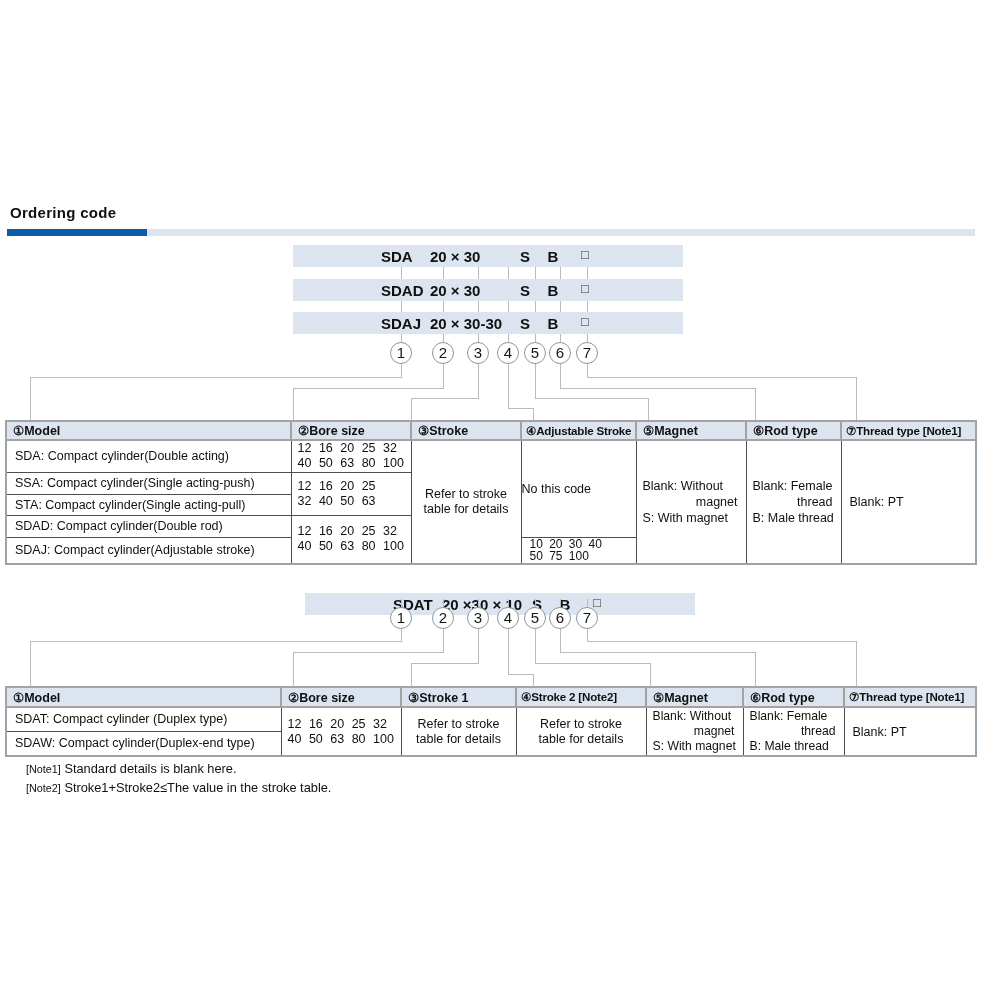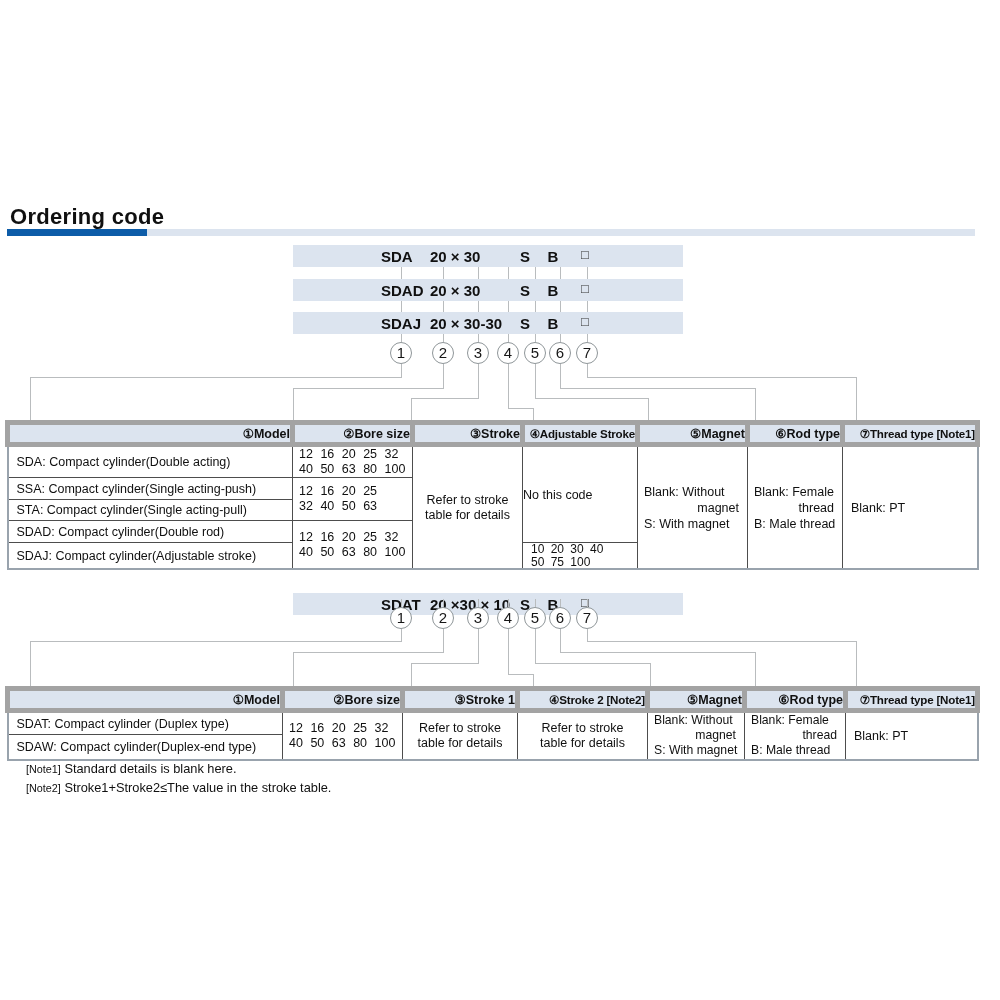--- a/index.html
+++ b/index.html
@@ -1,20 +1,20 @@
 <!DOCTYPE html>
 <html><head>
 <meta charset="utf-8">
 <style>
   html,body{margin:0;padding:0;background:#fff;}
   #canvas{position:relative;width:1000px;height:1000px;background:#ffffff;overflow:hidden;
           font-family:"Liberation Sans",sans-serif;color:#101010;}
 
   
-  .page-title{position:absolute;left:10px;top:204px;font-size:22px;font-weight:bold;letter-spacing:.3px;}
+  .page-title{position:absolute;left:10px;top:204px;font-size:15px;font-weight:bold;letter-spacing:.3px;}
   .rule-dark{position:absolute;left:7px;top:229px;width:140px;height:7px;background:#0d5ca8;}
   .rule-light{position:absolute;left:147px;top:229px;width:828px;height:7px;background:#dce4ef;}
 
   
   .bar{position:absolute;left:293px;width:390px;height:22px;background:#dce4ef;font-weight:bold;font-size:15px;}
   .bar span{position:absolute;top:3px;white-space:nowrap;}
   .bar .m{left:88px;}
   .bar .b{left:137px;}
   .bar .s{left:224px;width:16px;text-align:center;}
   .bar .r{left:252px;width:16px;text-align:center;}
@@ -23,21 +23,21 @@
   
   .cl{position:absolute;background:#b9bcbe;}
 
   
   .circ{position:absolute;width:22px;height:22px;border:1px solid #8f9699;border-radius:50%;
         background:#fff;box-sizing:border-box;text-align:center;line-height:20px;font-size:15px;color:#161616;}
 
   
   table.otable{position:absolute;border-collapse:collapse;table-layout:fixed;background:#fff;
                border:2px solid #99a3ad;font-size:12.5px;}
-  .otable th{background:#dce4ef;border:5px solid #a3a3a3;text-align:right;padding:1px 0 1px 6px;
+  .otable th{background:#dce4ef;border:2px solid #a3a3a3;text-align:left;padding:1px 0 1px 6px;
              font-size:12.5px;font-weight:bold;white-space:nowrap;overflow:hidden;}
   .otable th.tight{font-size:11.6px;letter-spacing:-0.2px;padding-left:4px;}
   .otable td{border:1px solid #4d4d4d;vertical-align:middle;padding:0;overflow:hidden;}
   .otable td.model{padding-left:8px;white-space:nowrap;}
   .otable td.bore span{display:block;padding-left:6px;line-height:15px;white-space:pre;word-spacing:4px;}
   .otable td.ctr{text-align:center;}
   .otable td.ctr span{display:block;line-height:15px;}
   .otable td.adj{}
   .otable td.adj2 span{display:block;padding-left:8px;line-height:12.5px;font-size:12px;white-space:pre;word-spacing:3px;}
   .otable td.wrap3 span{display:block;line-height:16px;white-space:nowrap;}
@@ -205,21 +205,21 @@
       <tr style="height:26px">
         <td class="model">SDAJ: Compact cylinder(Adjustable stroke)</td>
         <td class="adj2">
           <span>10 20 30 40</span>
           <span>50 75 100</span>
         </td>
       </tr>
     </tbody>
   </table>
 
-  <div class="bar" style="top:593px;">
+  <div class="bar" style="top:593px;margin-left:12px;">
     <span class="m">SDAT</span>
     <span class="b">20 ×30 × 10</span>
     <span class="s">S</span>
     <span class="r">B</span>
     <span class="q">□</span>
   </div>
 
   <div class="cl" style="left:401px;top:599px;width:1px;height:8px;"></div>
   <div class="cl" style="left:443px;top:599px;width:1px;height:8px;"></div>
   <div class="cl" style="left:478px;top:599px;width:1px;height:8px;"></div>

